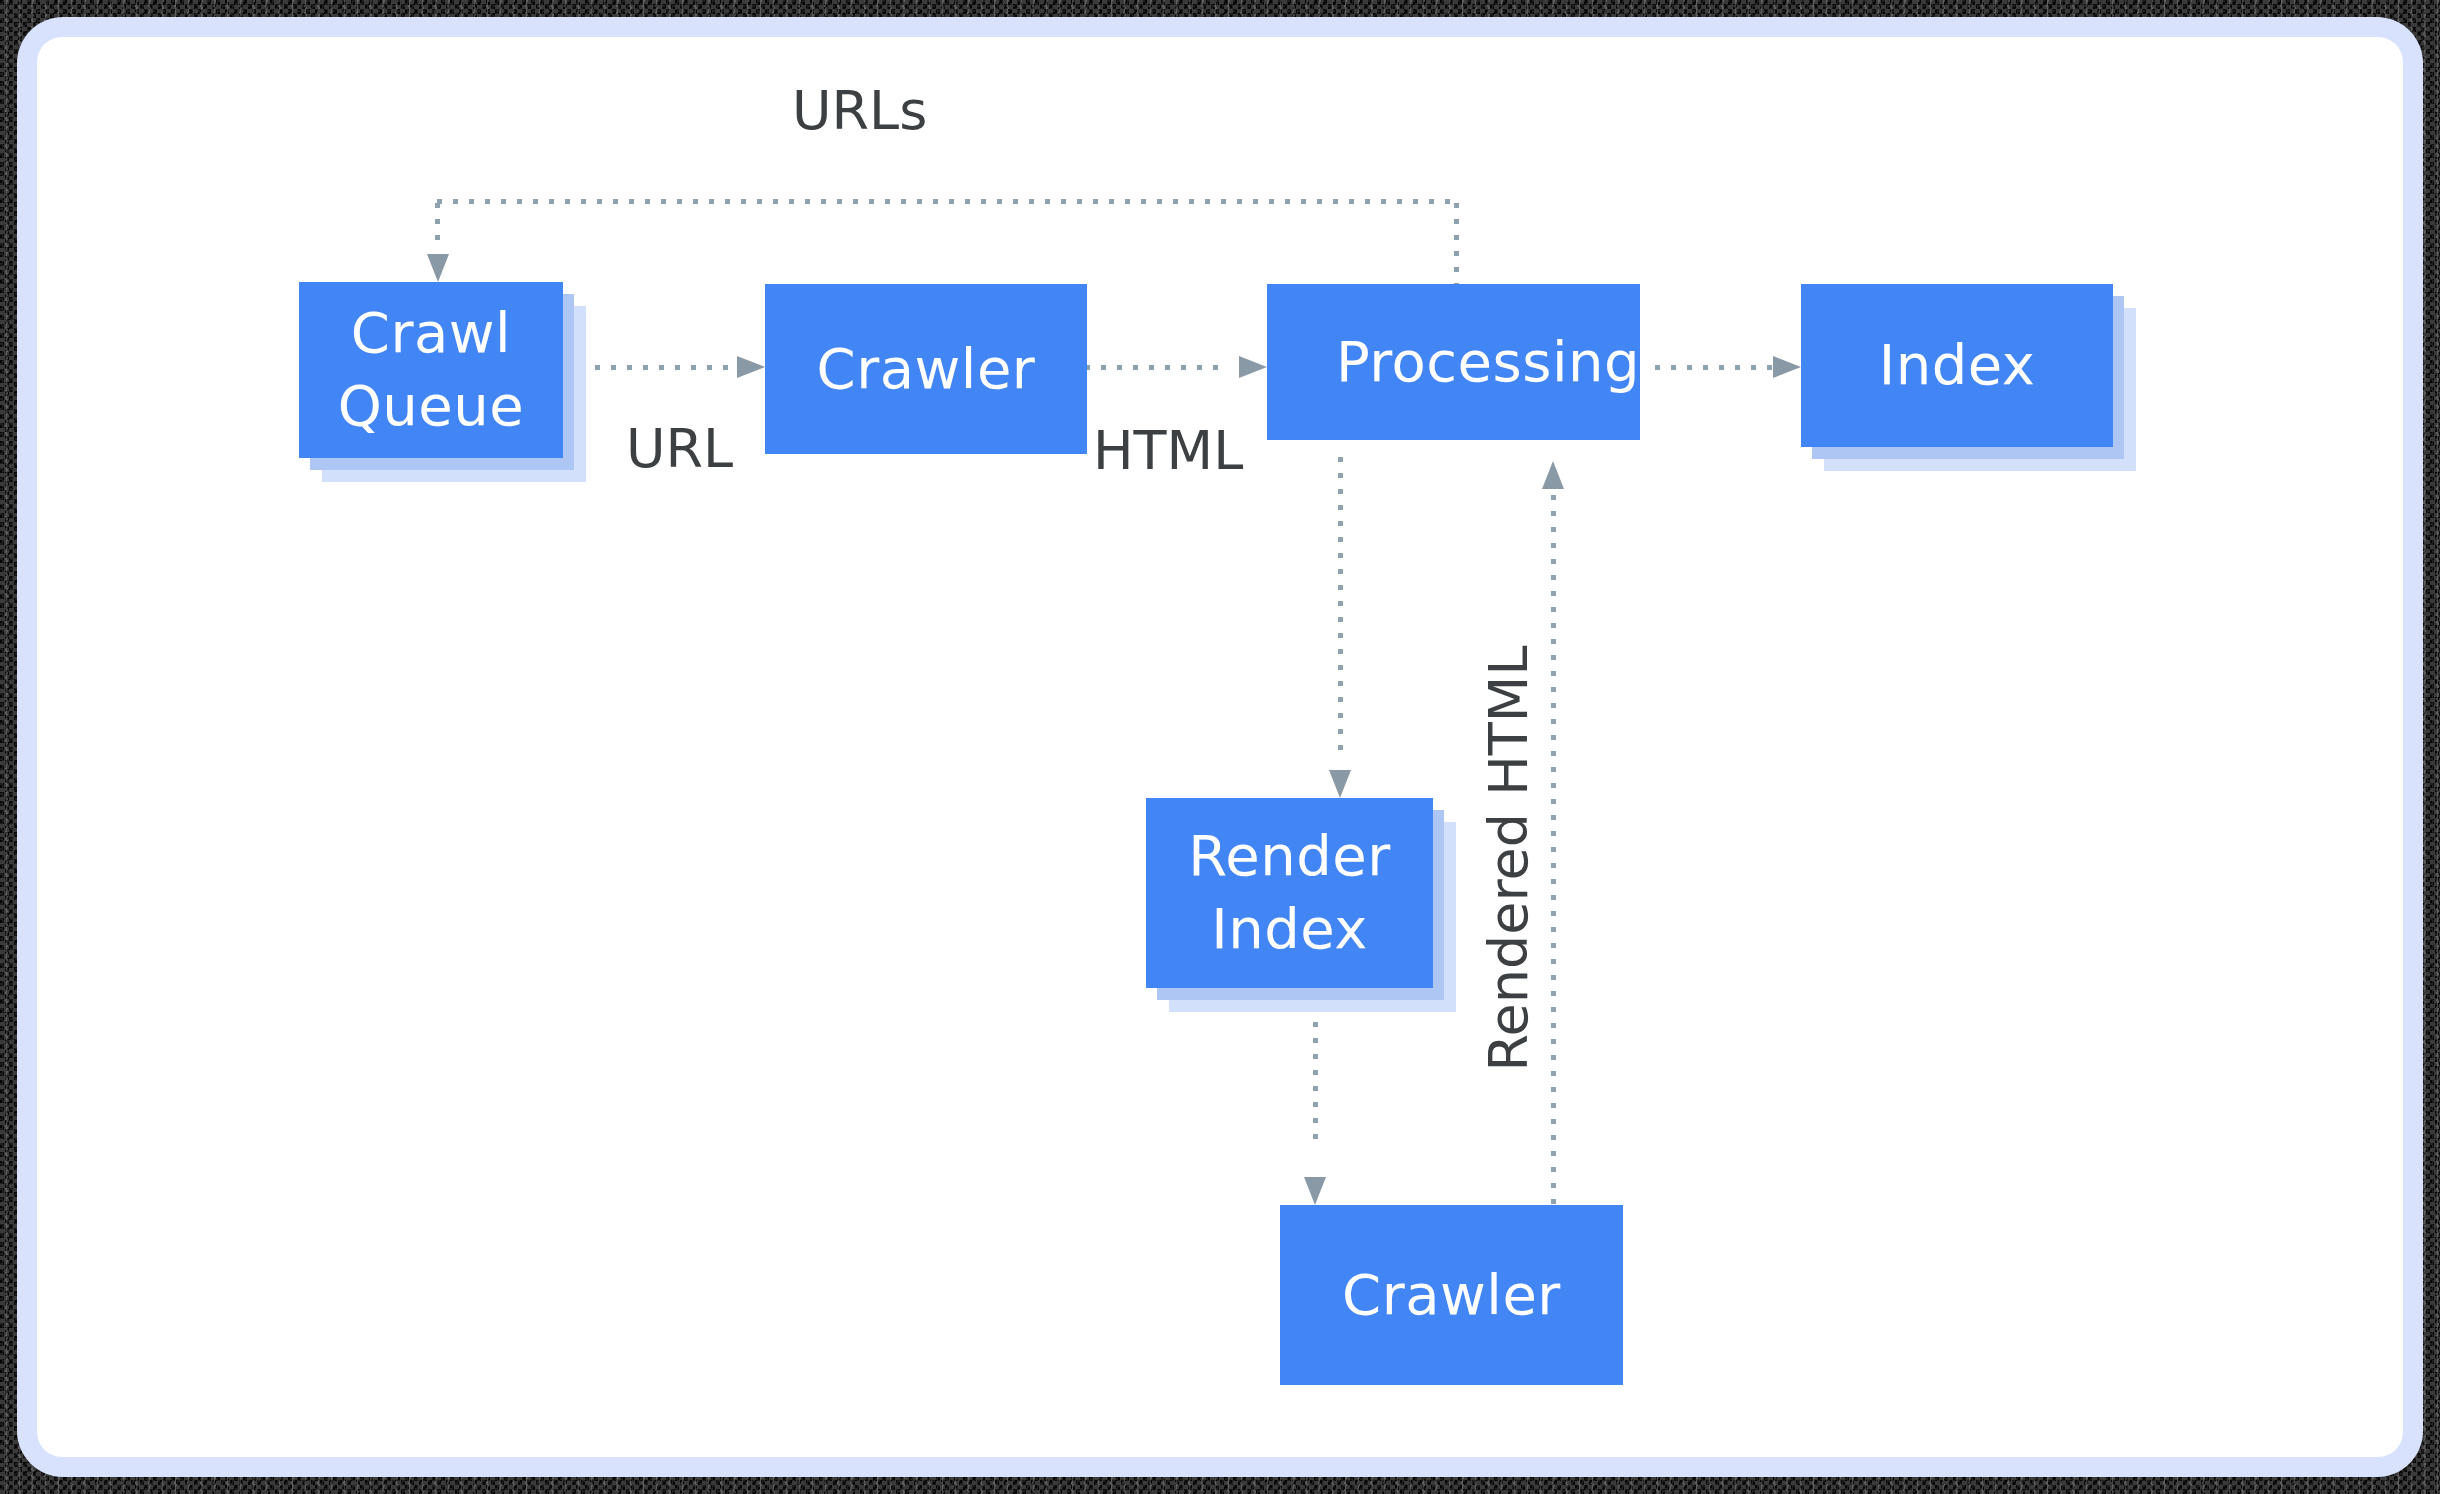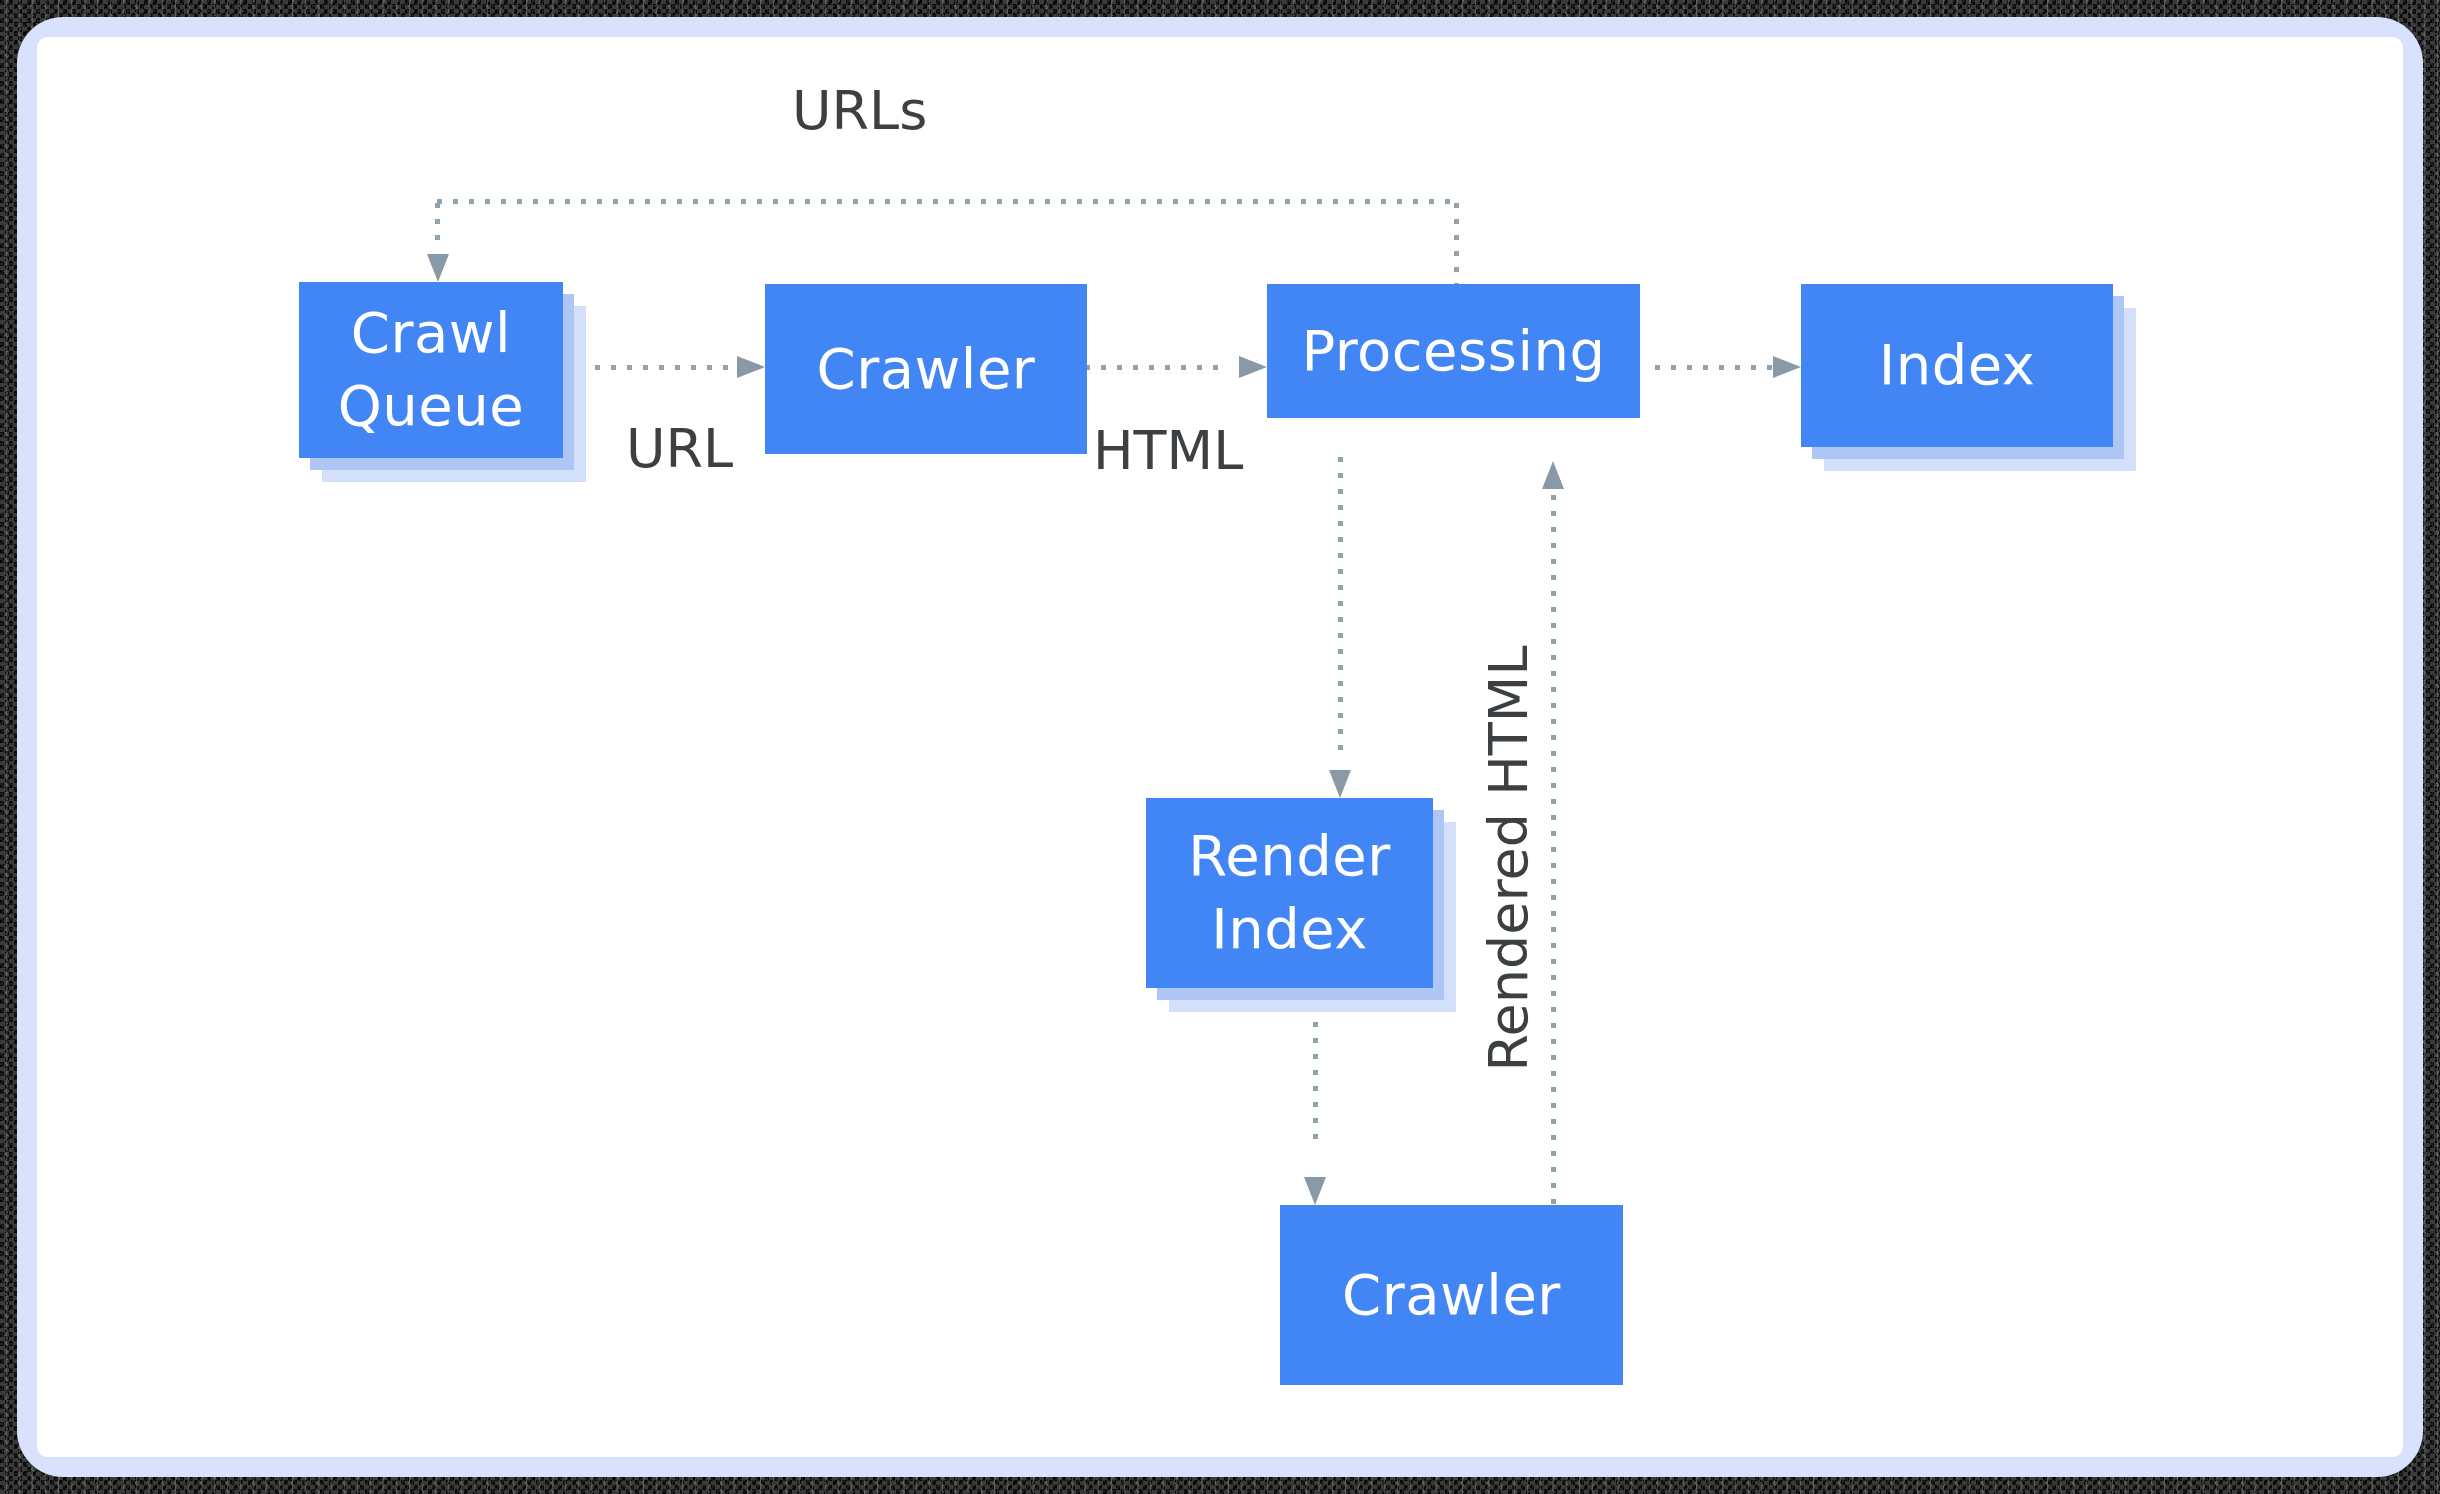--- a/index.html
+++ b/index.html
@@ -19,39 +19,39 @@
     background-size:13px 7px, 9px 9px, 5px 5px;
   }
   .frame{
     position:absolute;inset:17px;
     background:#d9e2fc;
     border-radius:46px;
   }
   .card{
     position:absolute;inset:20px;
     background:#ffffff;
-    border-radius:11px;
+    border-radius:25px;
     padding-left:32px;
   }
   .canvas{position:absolute;inset:0;}
 
   
   .node{
     position:absolute;
     background:#4285f4;
     color:#fff;
     display:flex;align-items:center;justify-content:center;text-align:center;
     font-size:56px;line-height:1.3;letter-spacing:.5px;
   }
   .node.shadowed{
     box-shadow:11px 12px 0 0 #adc6f4, 23px 24px 0 0 #d3e0fb;
   }
   #node-crawl-queue { left:262px;  top:245px;  width:264px; height:176px; }
   #node-crawler     { left:728px;  top:247px;  width:322px; height:170px; }
-  #node-processing  { left:1230px; top:247px;  width:373px; height:134px; }
+  #node-processing  { left:1230px; top:247px;  width:373px; height:156px;justify-content:flex-end; }
   #node-index       { left:1764px; top:247px;  width:312px; height:163px; }
   #node-render-queue{ left:1109px; top:761px;  width:287px; height:190px; }
   #node-renderer    { left:1243px; top:1168px; width:343px; height:180px; }
 
   
   .hline{
     position:absolute;height:5px;
     background-image:repeating-linear-gradient(to right,#8ea3af 0 5px,transparent 5px 16px);
   }
   .vline{

